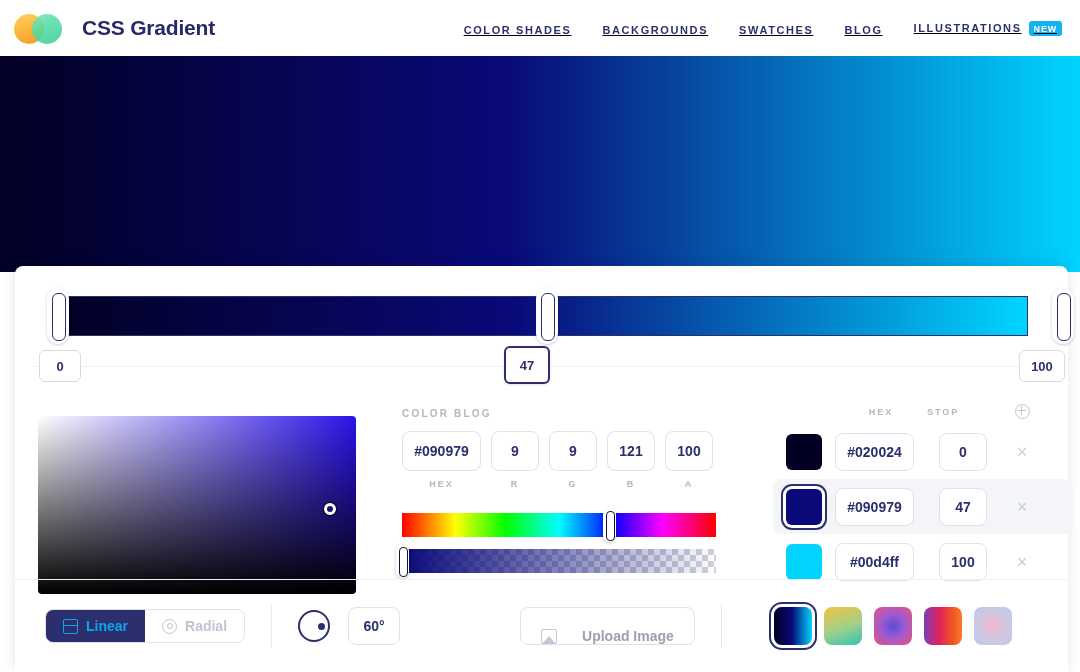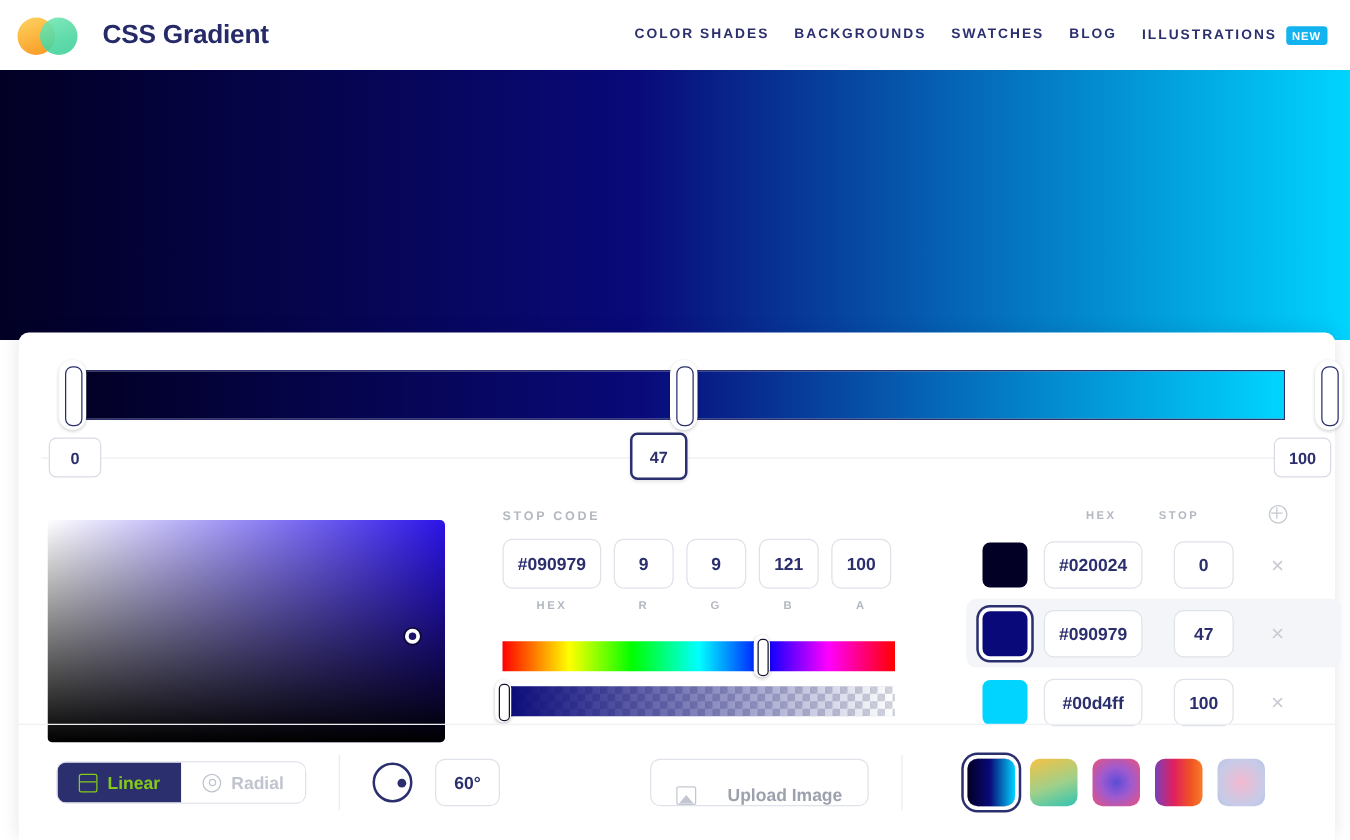--- a/index.html
+++ b/index.html
@@ -29,21 +29,21 @@
   .logo .c2 {
     position: absolute; left: 18px; top: 2px;
     width: 30px; height: 30px; border-radius: 50%;
     background: linear-gradient(160deg, #74e8b5 0%, #4fd6a0 60%, #3ecf9a 100%);
     opacity: .9;
   }
   .brand-title {
     font-size: 21px; font-weight: bold; color: #262a68;
     letter-spacing: -0.2px; margin-left: 8px;
   }
-  .nav { margin-left: auto; display: flex; align-items: flex-start; gap: 20px; margin-right: 18px; }
+  .nav { margin-left: auto; display: flex; align-items: flex-end; gap: 31px; margin-right: 18px; text-decoration: underline; }
   .nav-item {
     font-size: 11px; font-weight: bold; color: #2b2f6e;
     letter-spacing: 1.6px; cursor: pointer; position: relative;
     display: flex; align-items: center; gap: 7px;
   }
   .badge-new {
     background: #12b3ef; color: #ffffff; font-size: 9px; font-weight: bold;
     letter-spacing: .8px; padding: 3px 5px 2px; border-radius: 3px;
   }
 
@@ -228,21 +228,21 @@
     display: flex; align-items: center;
   }
   .toggle {
     display: flex; margin-left: 30px;
     border: 1px solid #dfe2e9; border-radius: 8px; overflow: hidden; height: 34px;
   }
   .toggle-btn {
     display: flex; align-items: center; gap: 8px;
     padding: 0 17px; font-size: 14px; font-weight: bold; cursor: pointer;
   }
-  .toggle-btn.active { background: #2b2f6e; color: #84cc16; }
+  .toggle-btn.active { background: #2b2f6e; color: #0ea5e9; }
   .toggle-btn.inactive { background: #ffffff; color: #c0c4ce; }
   .ic-linear {
     width: 15px; height: 15px; border: 1.8px solid currentColor; border-radius: 2px;
     position: relative;
   }
   .ic-linear::after {
     content: ""; position: absolute; left: 0; top: 5.2px; width: 100%; height: 1.8px;
     background: currentColor;
   }
   .ic-radial {
@@ -341,21 +341,21 @@
       <div class="stop-box wide s2">100</div>
     </div>
 
     <div class="picker-area">
 
       <div class="sv-panel">
         <div class="sv-cursor"></div>
       </div>
 
       <div class="codes">
-        <div class="section-label">STOP CODE</div>
+        <div class="section-label">COLOR BLOG</div>
         <div class="code-inputs">
           <div class="field hex">
             <div class="box">#090979</div>
             <div class="cap">HEX</div>
           </div>
           <div class="field rgba">
             <div class="box">9</div>
             <div class="cap">R</div>
           </div>
           <div class="field rgba">

